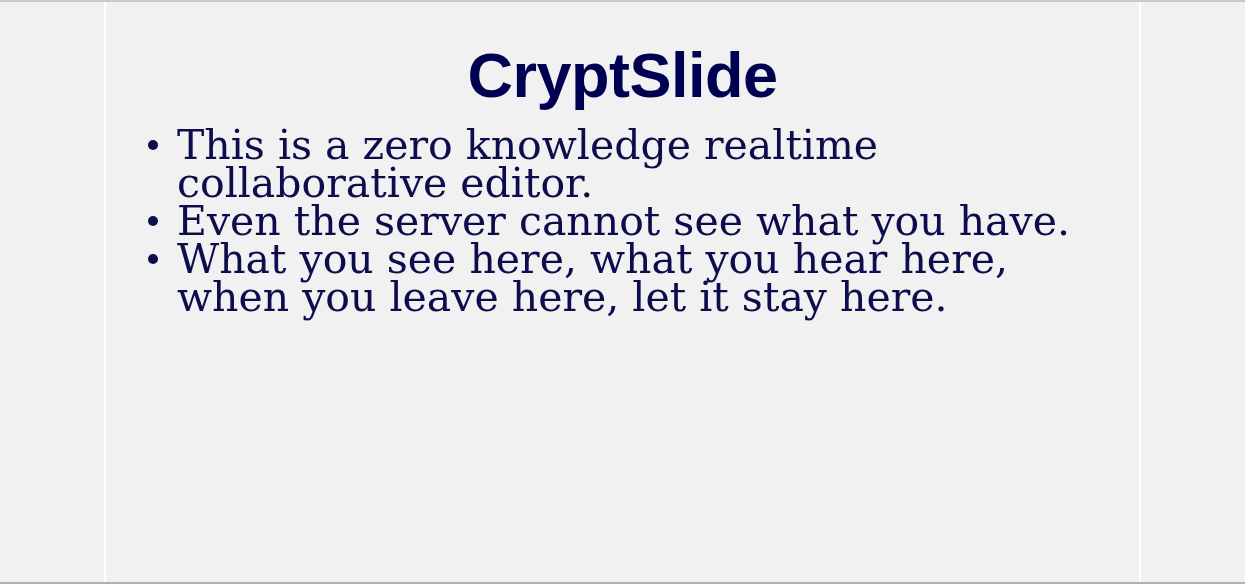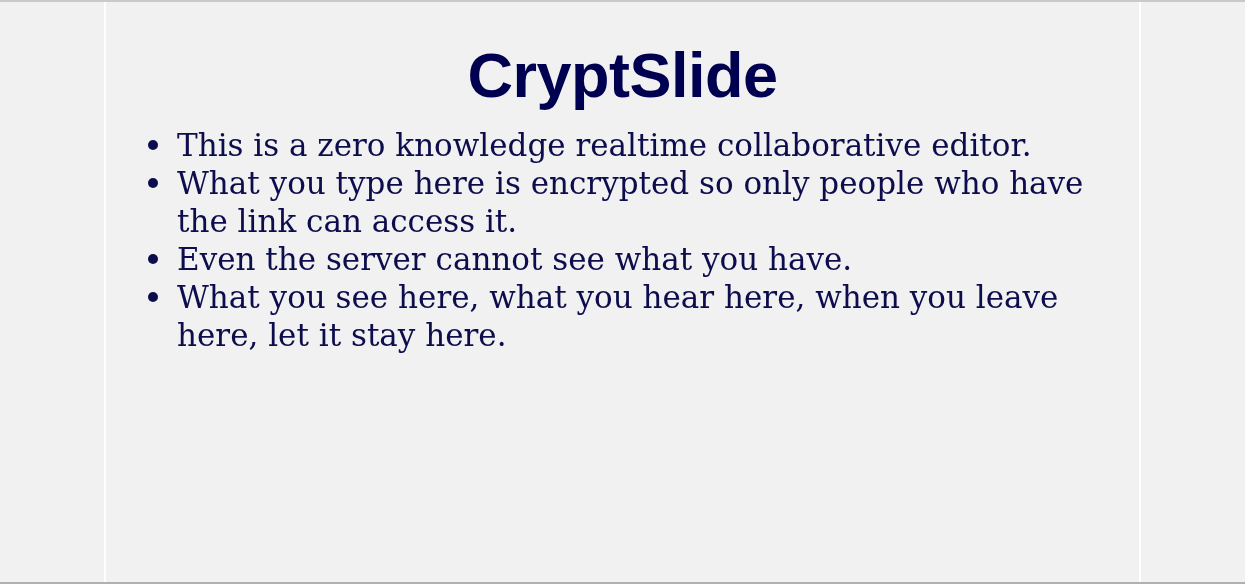--- a/index.html
+++ b/index.html
@@ -90,21 +90,21 @@
   #slide-bullets {
     list-style: none;
     margin: 0;
     padding: 0;
     margin-top: 19px;
   }
 
   #slide-bullets li {
     position: relative;
     font-family: "DejaVu Serif", "Liberation Serif", serif;
-    font-size: 31px;
+    font-size: 41px;
     line-height: 38px;
     color: #0d0d4d;
     padding-left: 71px;
     padding-right: 18px;
     margin: 0;
   }
 
   #slide-bullets li .bullet-marker {
     position: absolute;
     left: 42px;
@@ -136,24 +136,20 @@
 
     <h1 id="slide-title">CryptSlide</h1>
 
     <ul id="slide-bullets">
 
       <li>
         <span class="bullet-marker"></span>
         <span class="bullet-text">This is a zero knowledge realtime collaborative editor.</span>
       </li>
 
-      <li>
-        <span class="bullet-marker"></span>
-        <span class="bullet-text">What you type here is encrypted so only people who have the link can access it.</span>
-      </li>
 
       <li>
         <span class="bullet-marker"></span>
         <span class="bullet-text">Even the server cannot see what you have.</span>
       </li>
 
       <li>
         <span class="bullet-marker"></span>
         <span class="bullet-text">What you see here, what you hear here, when you leave here, let it stay here.</span>
       </li>

